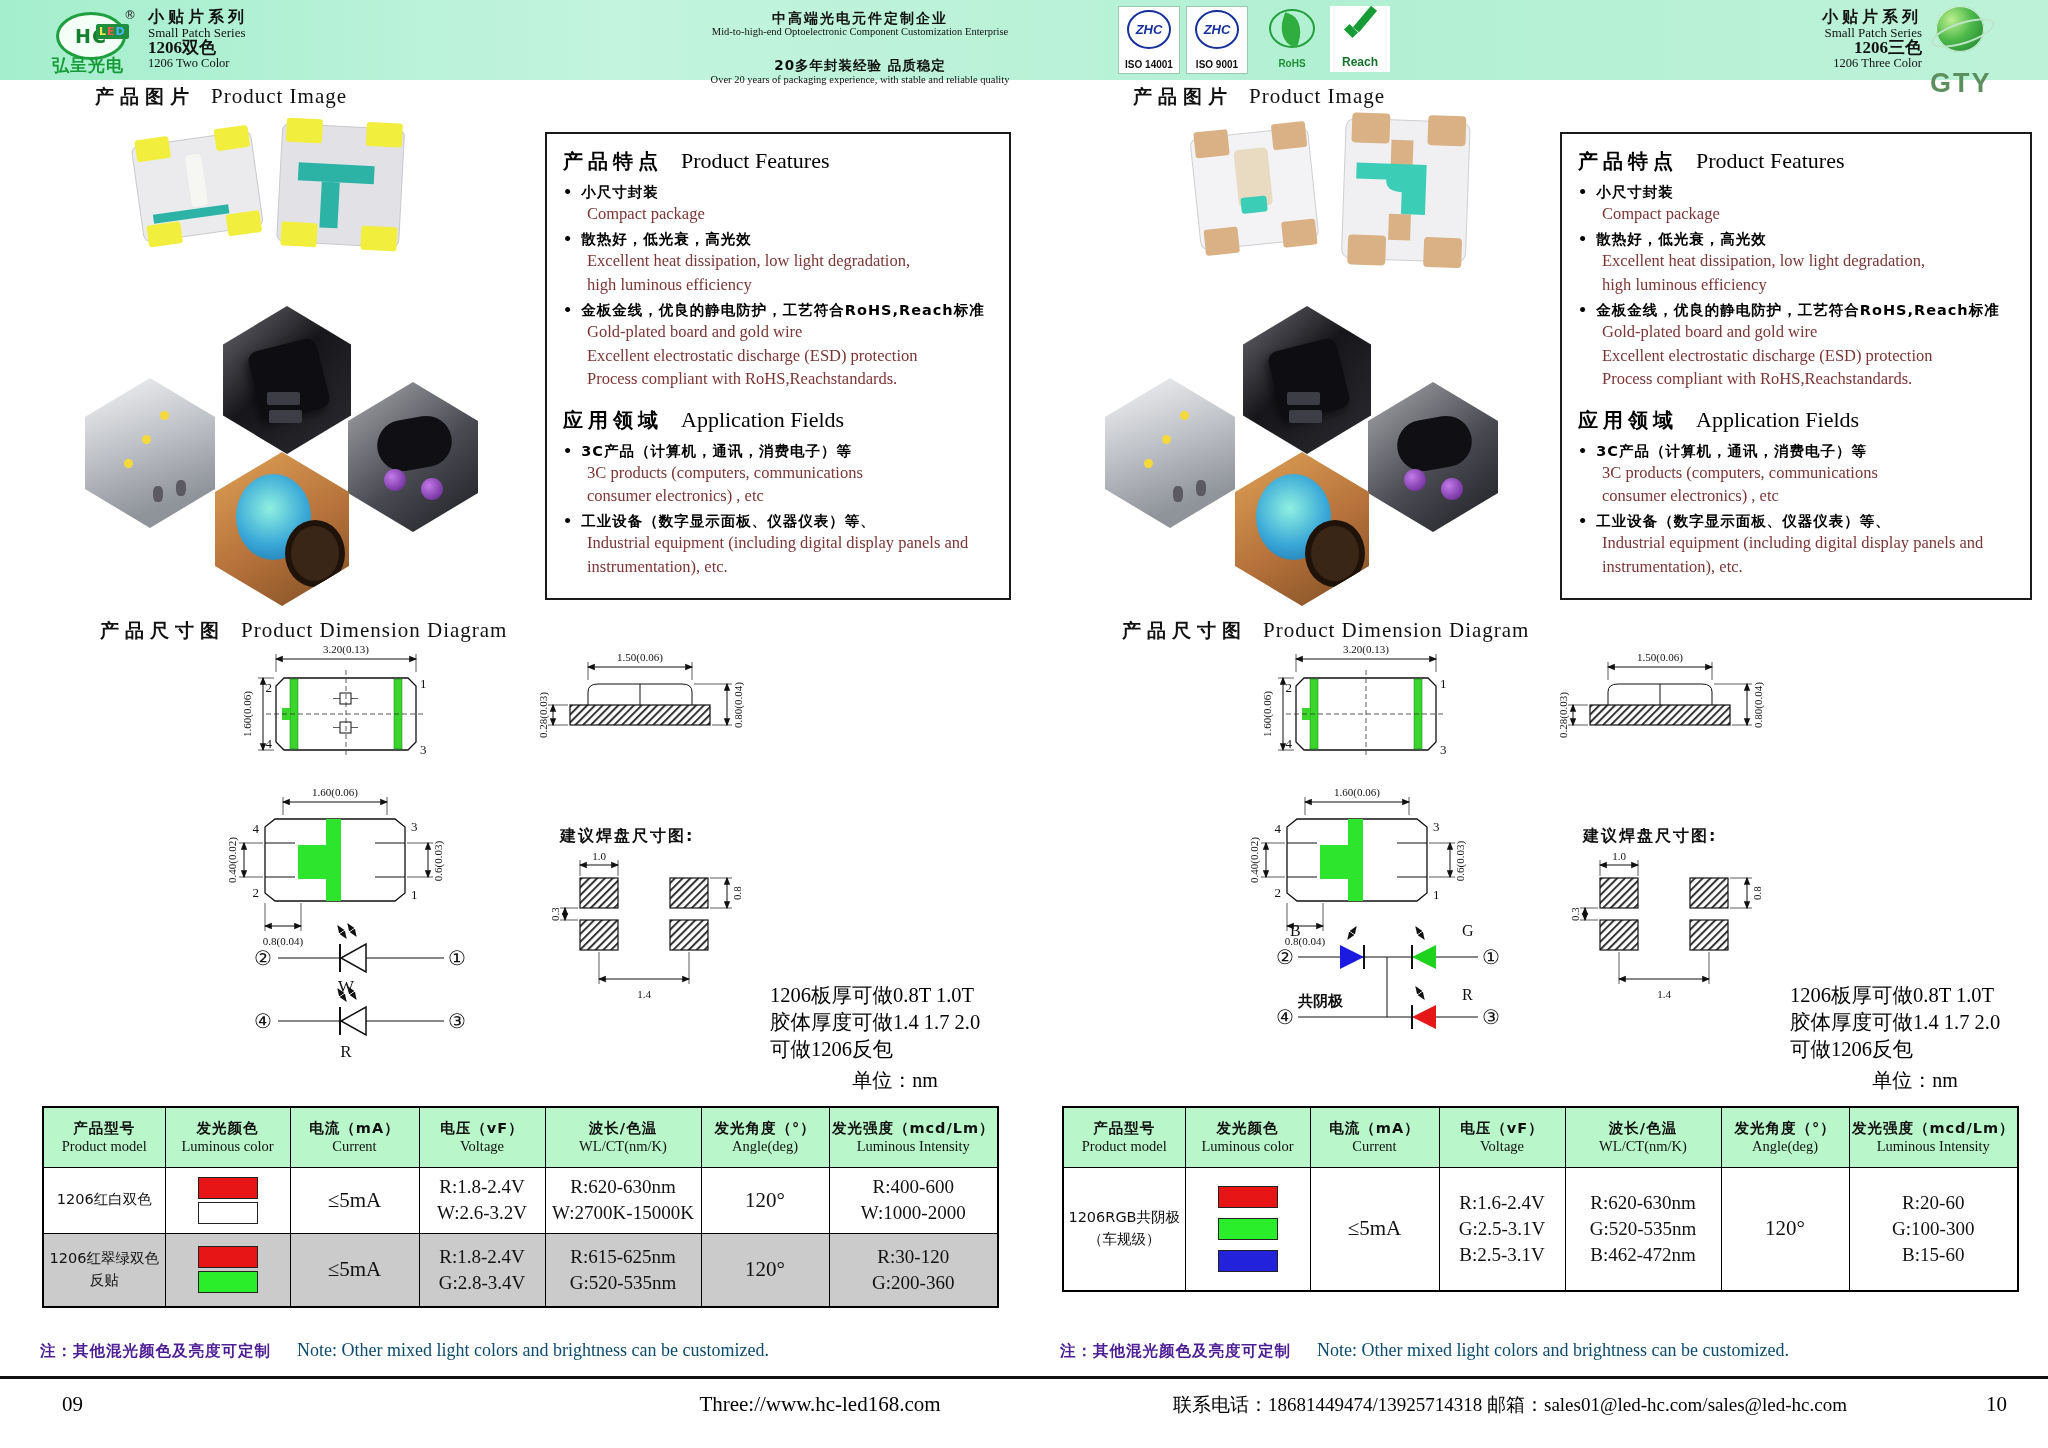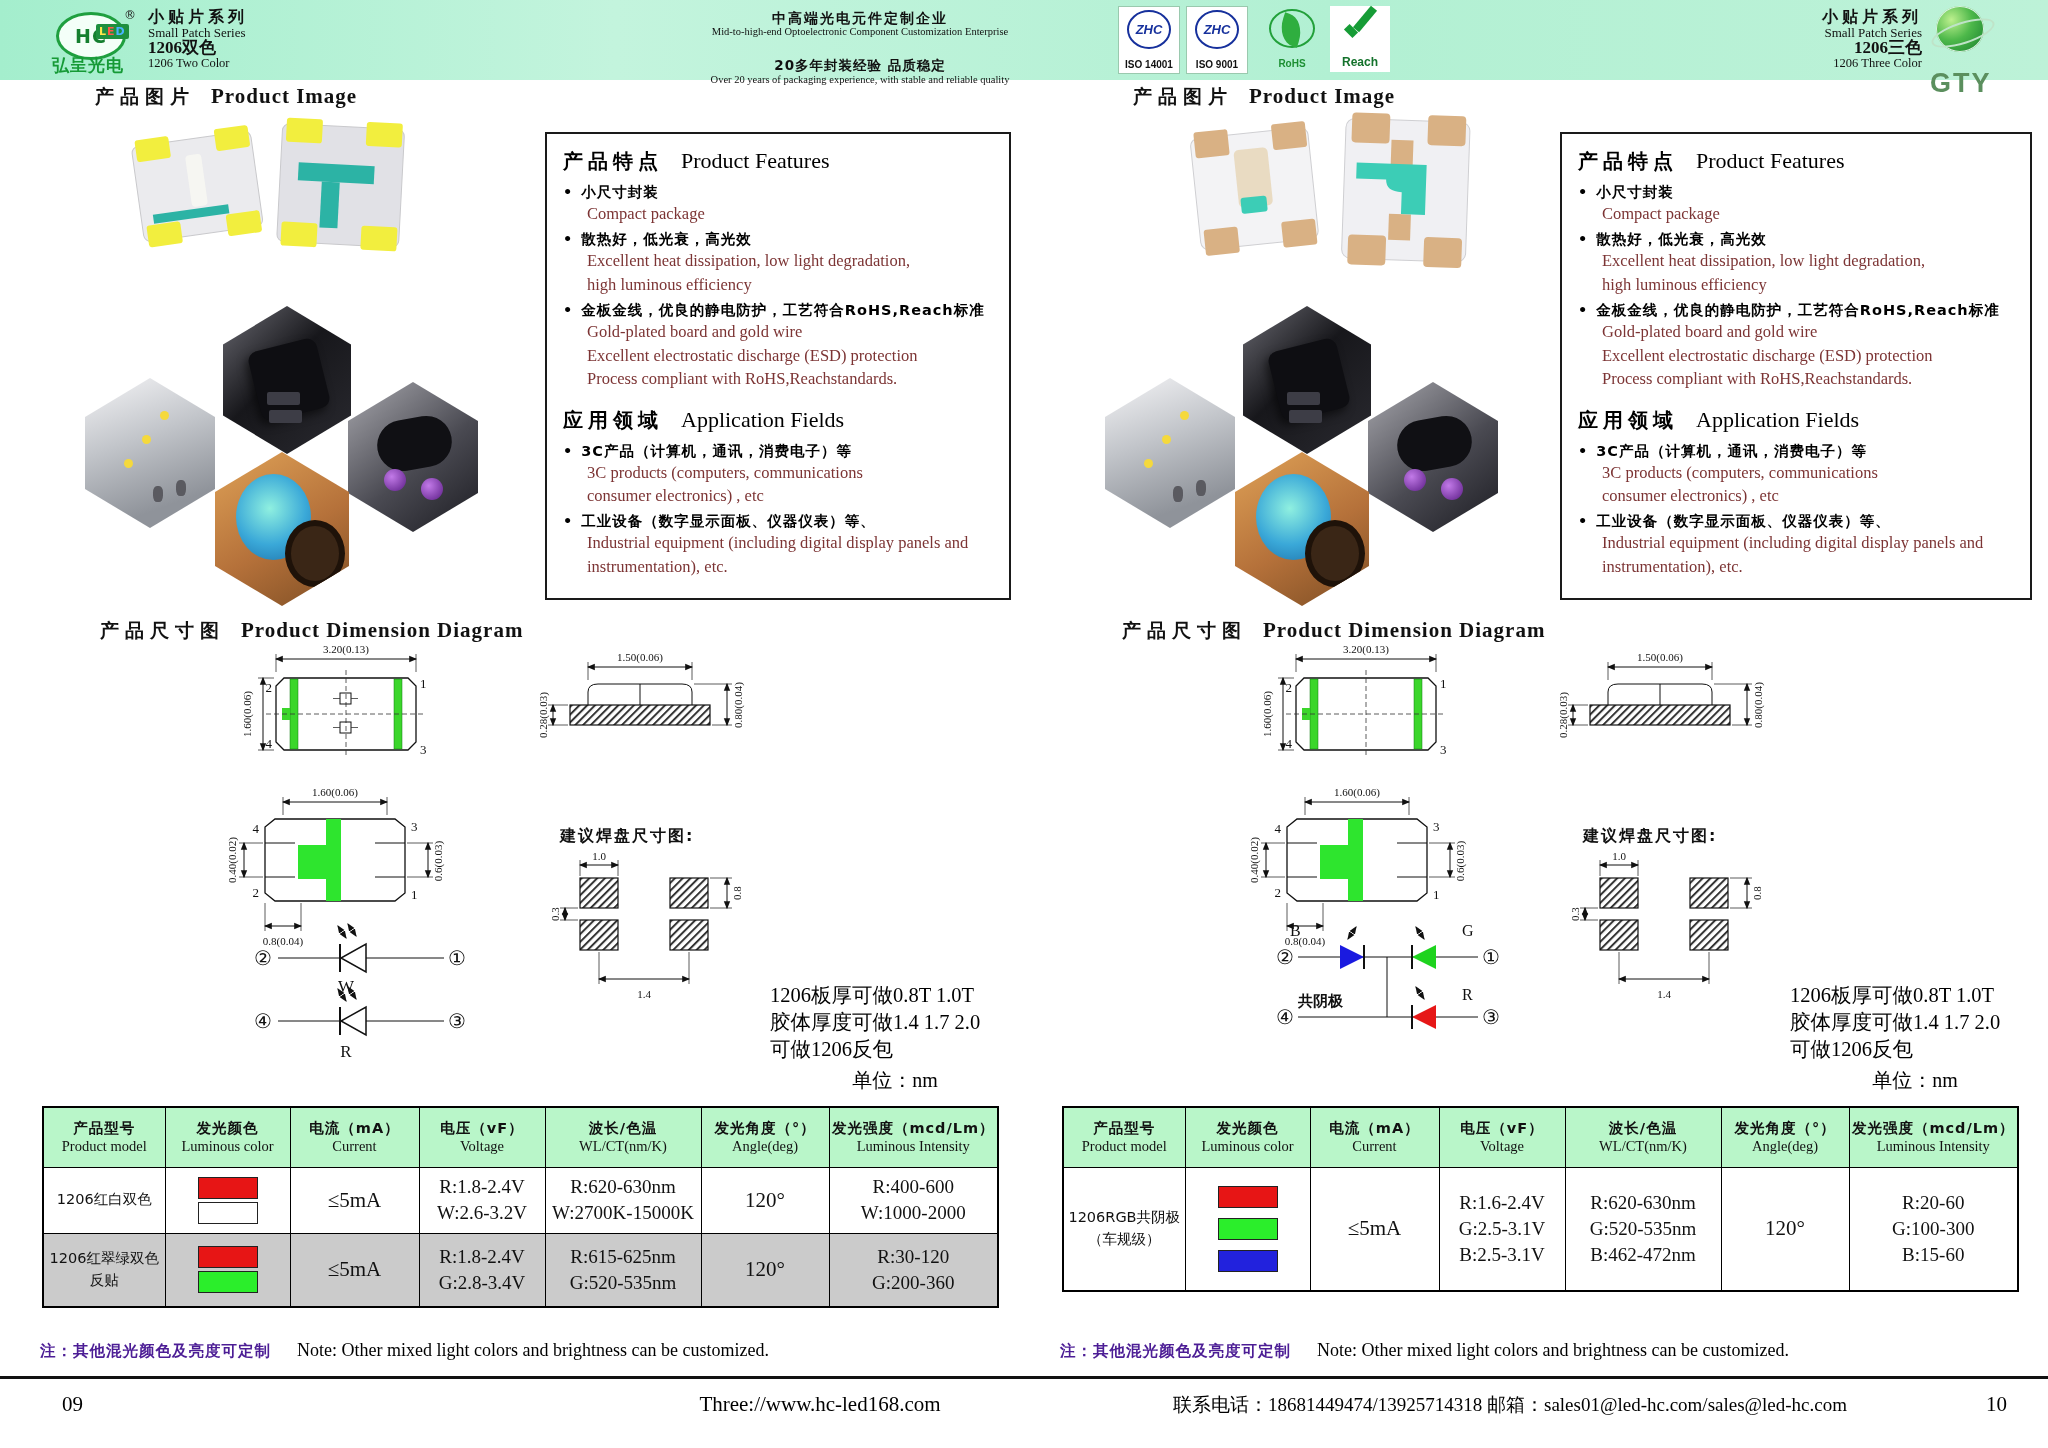--- a/index.html
+++ b/index.html
@@ -43,21 +43,21 @@
   .reach-check:before{content:"";position:absolute;left:6px;top:18px;width:12px;height:8px;background:#169c36;transform:rotate(45deg);}
   .reach-check:after{content:"";position:absolute;left:12px;top:6px;width:28px;height:8px;background:#169c36;transform:rotate(-50deg);}
   .reach-cap{color:#14722c !important;font-size:12px !important;}
   .gty-globe{left:1936px;top:6px;width:48px;height:46px;border-radius:50%;
         background:radial-gradient(circle at 32% 30%,#bdf08e,#4db84a 45%,#137c2c);box-shadow:0 0 0 1px #d9f2e2 inset;}
   .gty-swoosh{left:1930px;top:22px;width:62px;height:18px;border:2px solid #bfe3c8;border-radius:50%;transform:rotate(-18deg);}
   .gty-txt{left:1930px;top:44px;font-size:27px;font-weight:bold;color:#5b8f5e;letter-spacing:2px;font-family:"Liberation Sans",sans-serif;margin-top:24px;}
 
   
   .sec-h .zh{font-size:19px;letter-spacing:6px;}
-  .sec-h .en{font-size:21px;margin-left:16px;letter-spacing:1px;font-weight:bold;}
+  .sec-h .en{font-size:21px;margin-left:16px;letter-spacing:1px;}
 
   
   .fbox{width:466px;height:468px;border:2px solid #1a1a1a;background:#fff;padding:10px 14px 0 14px;box-sizing:border-box;}
   .fb-head{margin:4px 0 8px 2px;}
   .fb-head .zh{font-size:20px;letter-spacing:5px;color:#000;}
   .fb-head .en{font-size:22px;margin-left:18px;color:#000;}
   .fb-zh{font-size:14.5px;font-weight:bold;color:#000000;margin-top:5px;letter-spacing:1px;}
   .fb-zh .bu{margin:0 8px 0 2px;font-weight:bold;}
   .fb-en{font-family:"Liberation Serif",serif;font-size:16.5px;color:#7c3434;margin-left:26px;line-height:1.42;}
 
@@ -93,21 +93,21 @@
   table.spec td{border:1.6px solid #000;text-align:center;vertical-align:middle;padding:4px 2px;}
   .spec .hz{font-size:14.5px;font-weight:bold;letter-spacing:1px;}
   .spec .he{font-family:"Liberation Serif",serif;font-size:14.5px;font-weight:normal;}
   .cell-en{font-family:"Liberation Serif",serif;font-size:19px;line-height:1.35;}
   .cell-big{font-family:"Liberation Serif",serif;font-size:21px;}
   .cell-zh{font-size:14.5px;font-weight:normal;line-height:1.5;}
   .swatch{display:block;width:58px;height:20px;border:1px solid #222;margin:3px auto;}
 
   
   .bluenote .zh{font-size:15.5px;color:#4c1d95;letter-spacing:1px;}
-  .bluenote .en{font-size:18px;color:#000000;margin-left:26px;}
+  .bluenote .en{font-size:18px;color:#0c4a6e;margin-left:26px;}
   .frule{left:0;top:1376px;width:2048px;border-top:3px solid #111;}
   .ftxt{font-family:"Liberation Serif",serif;font-size:21px;color:#000;}
 </style>
 </head>
 <body>
 
 <svg width="0" height="0" style="position:absolute" aria-hidden="true">
   <defs>
     <pattern id="hatch" patternUnits="userSpaceOnUse" width="5.5" height="5.5" patternTransform="rotate(45)">
       <rect width="5.5" height="5.5" fill="#ffffff"></rect>

